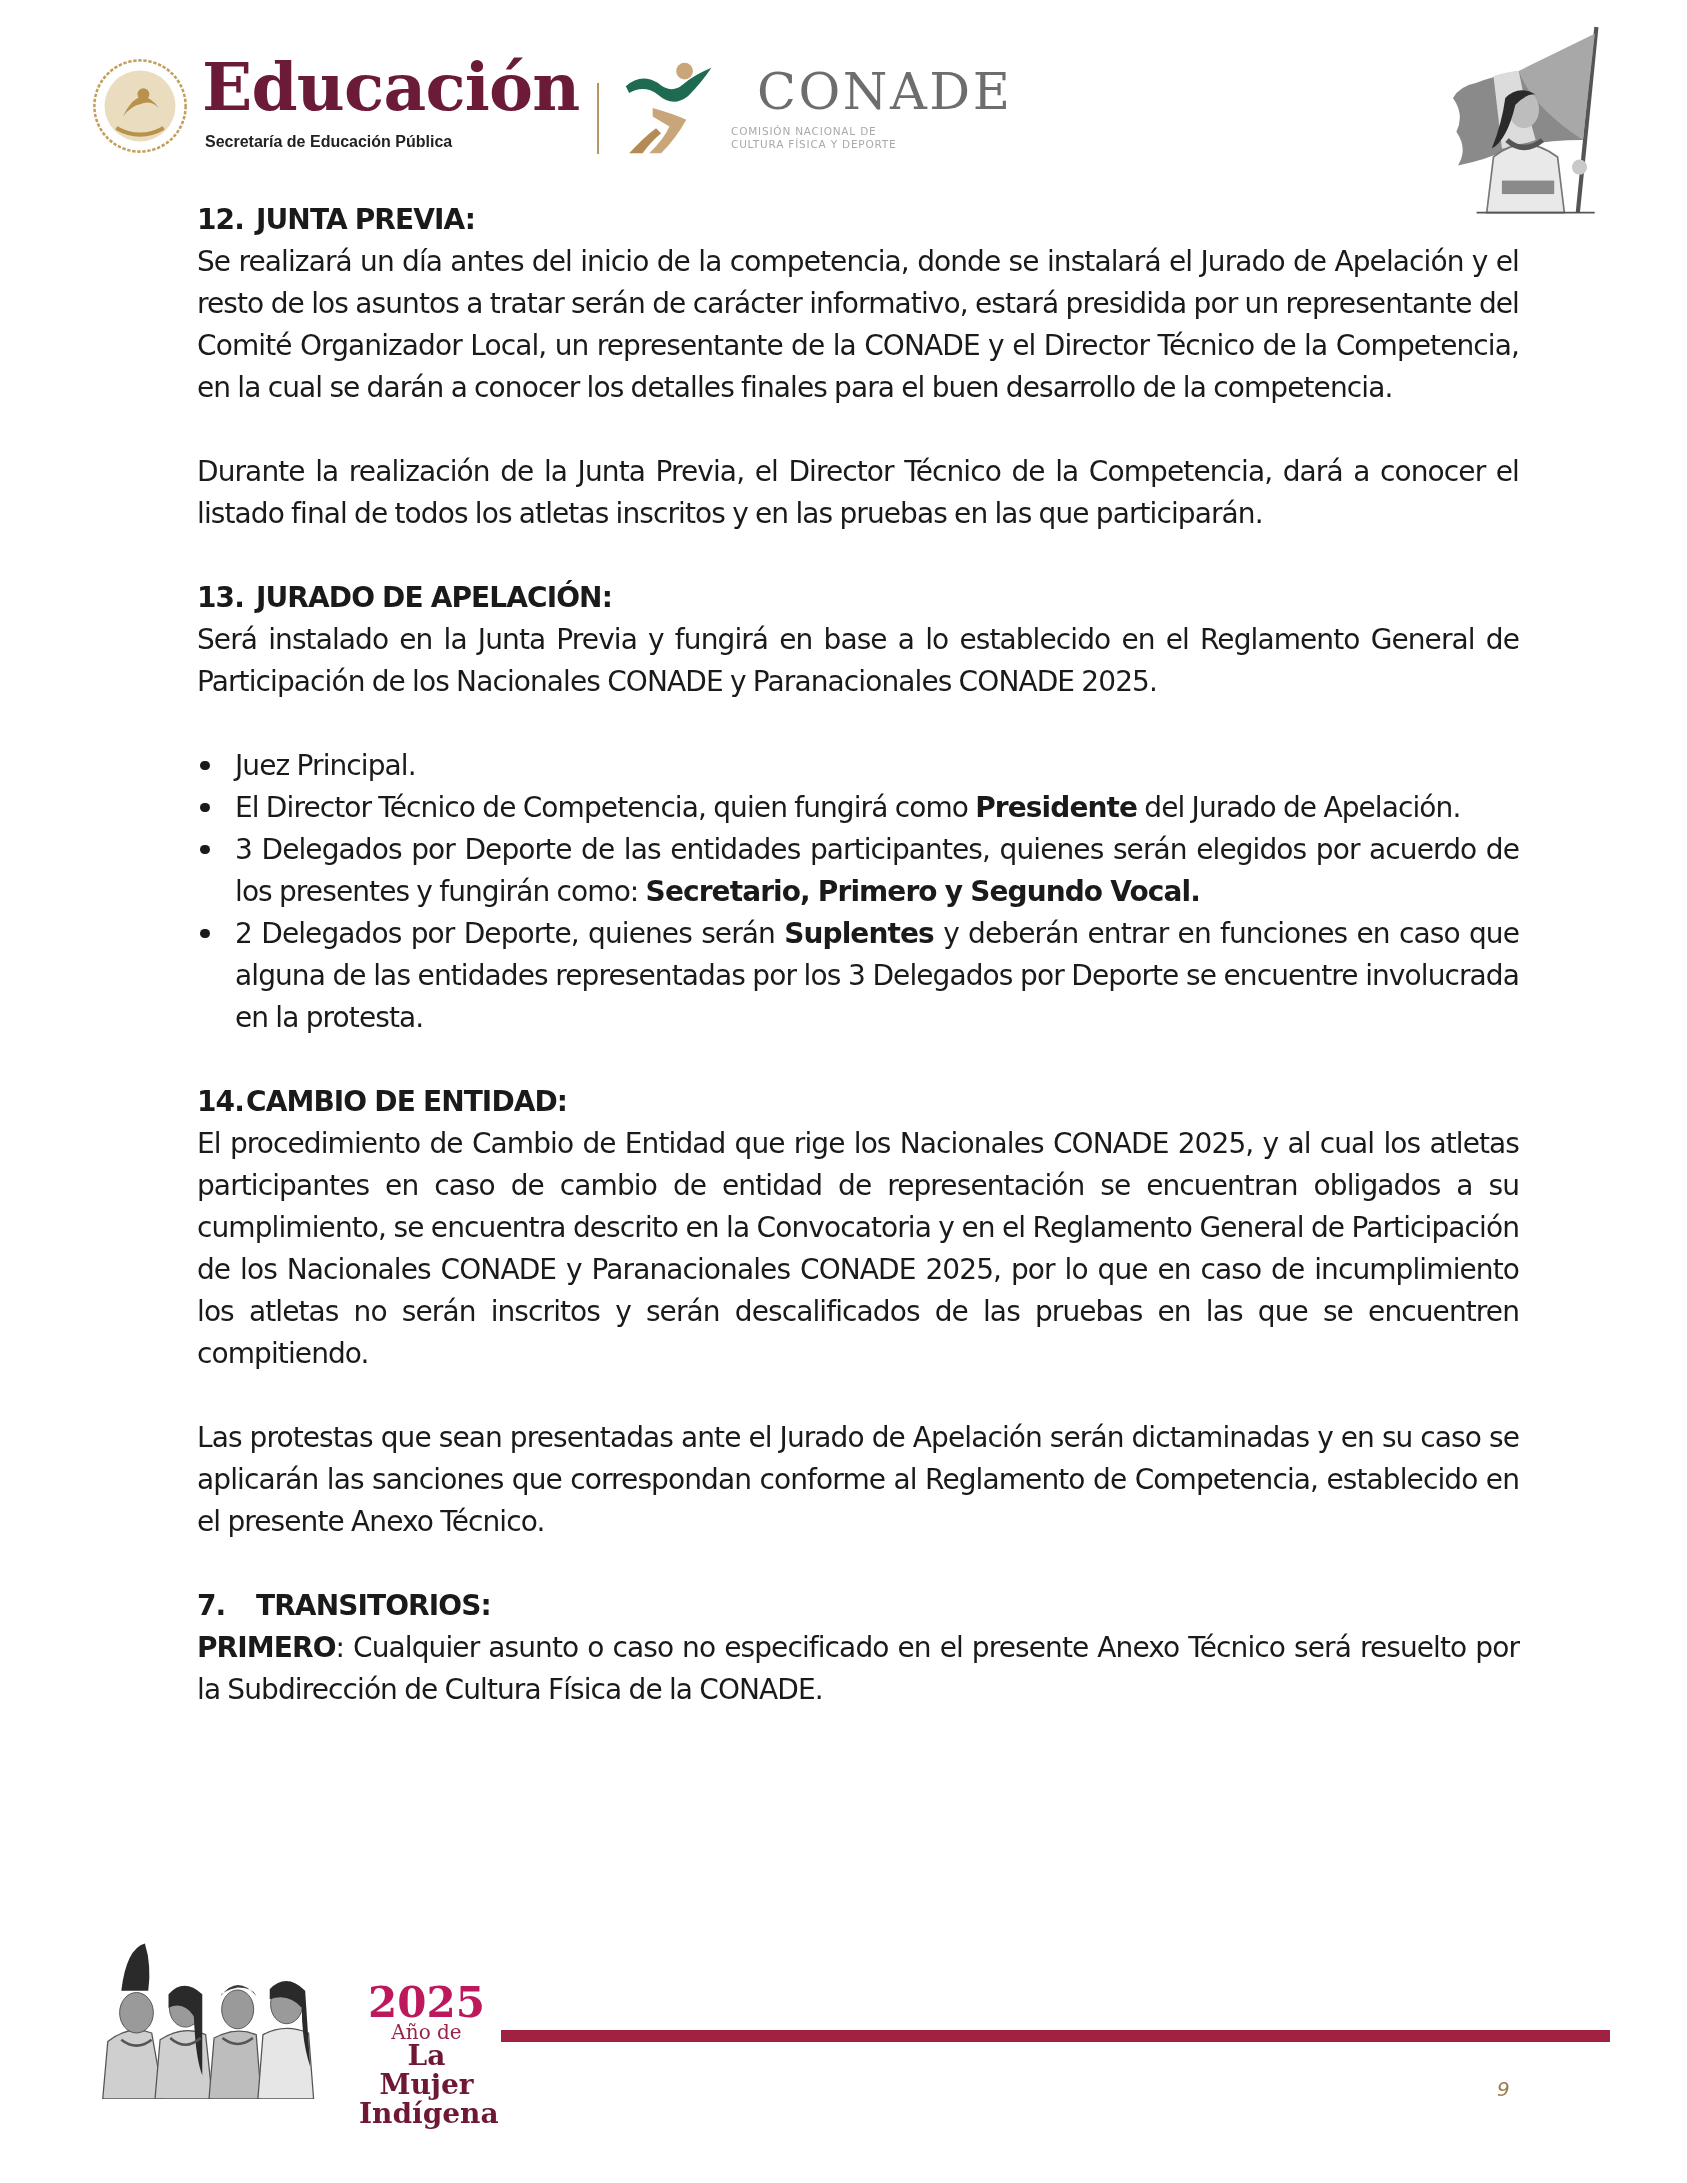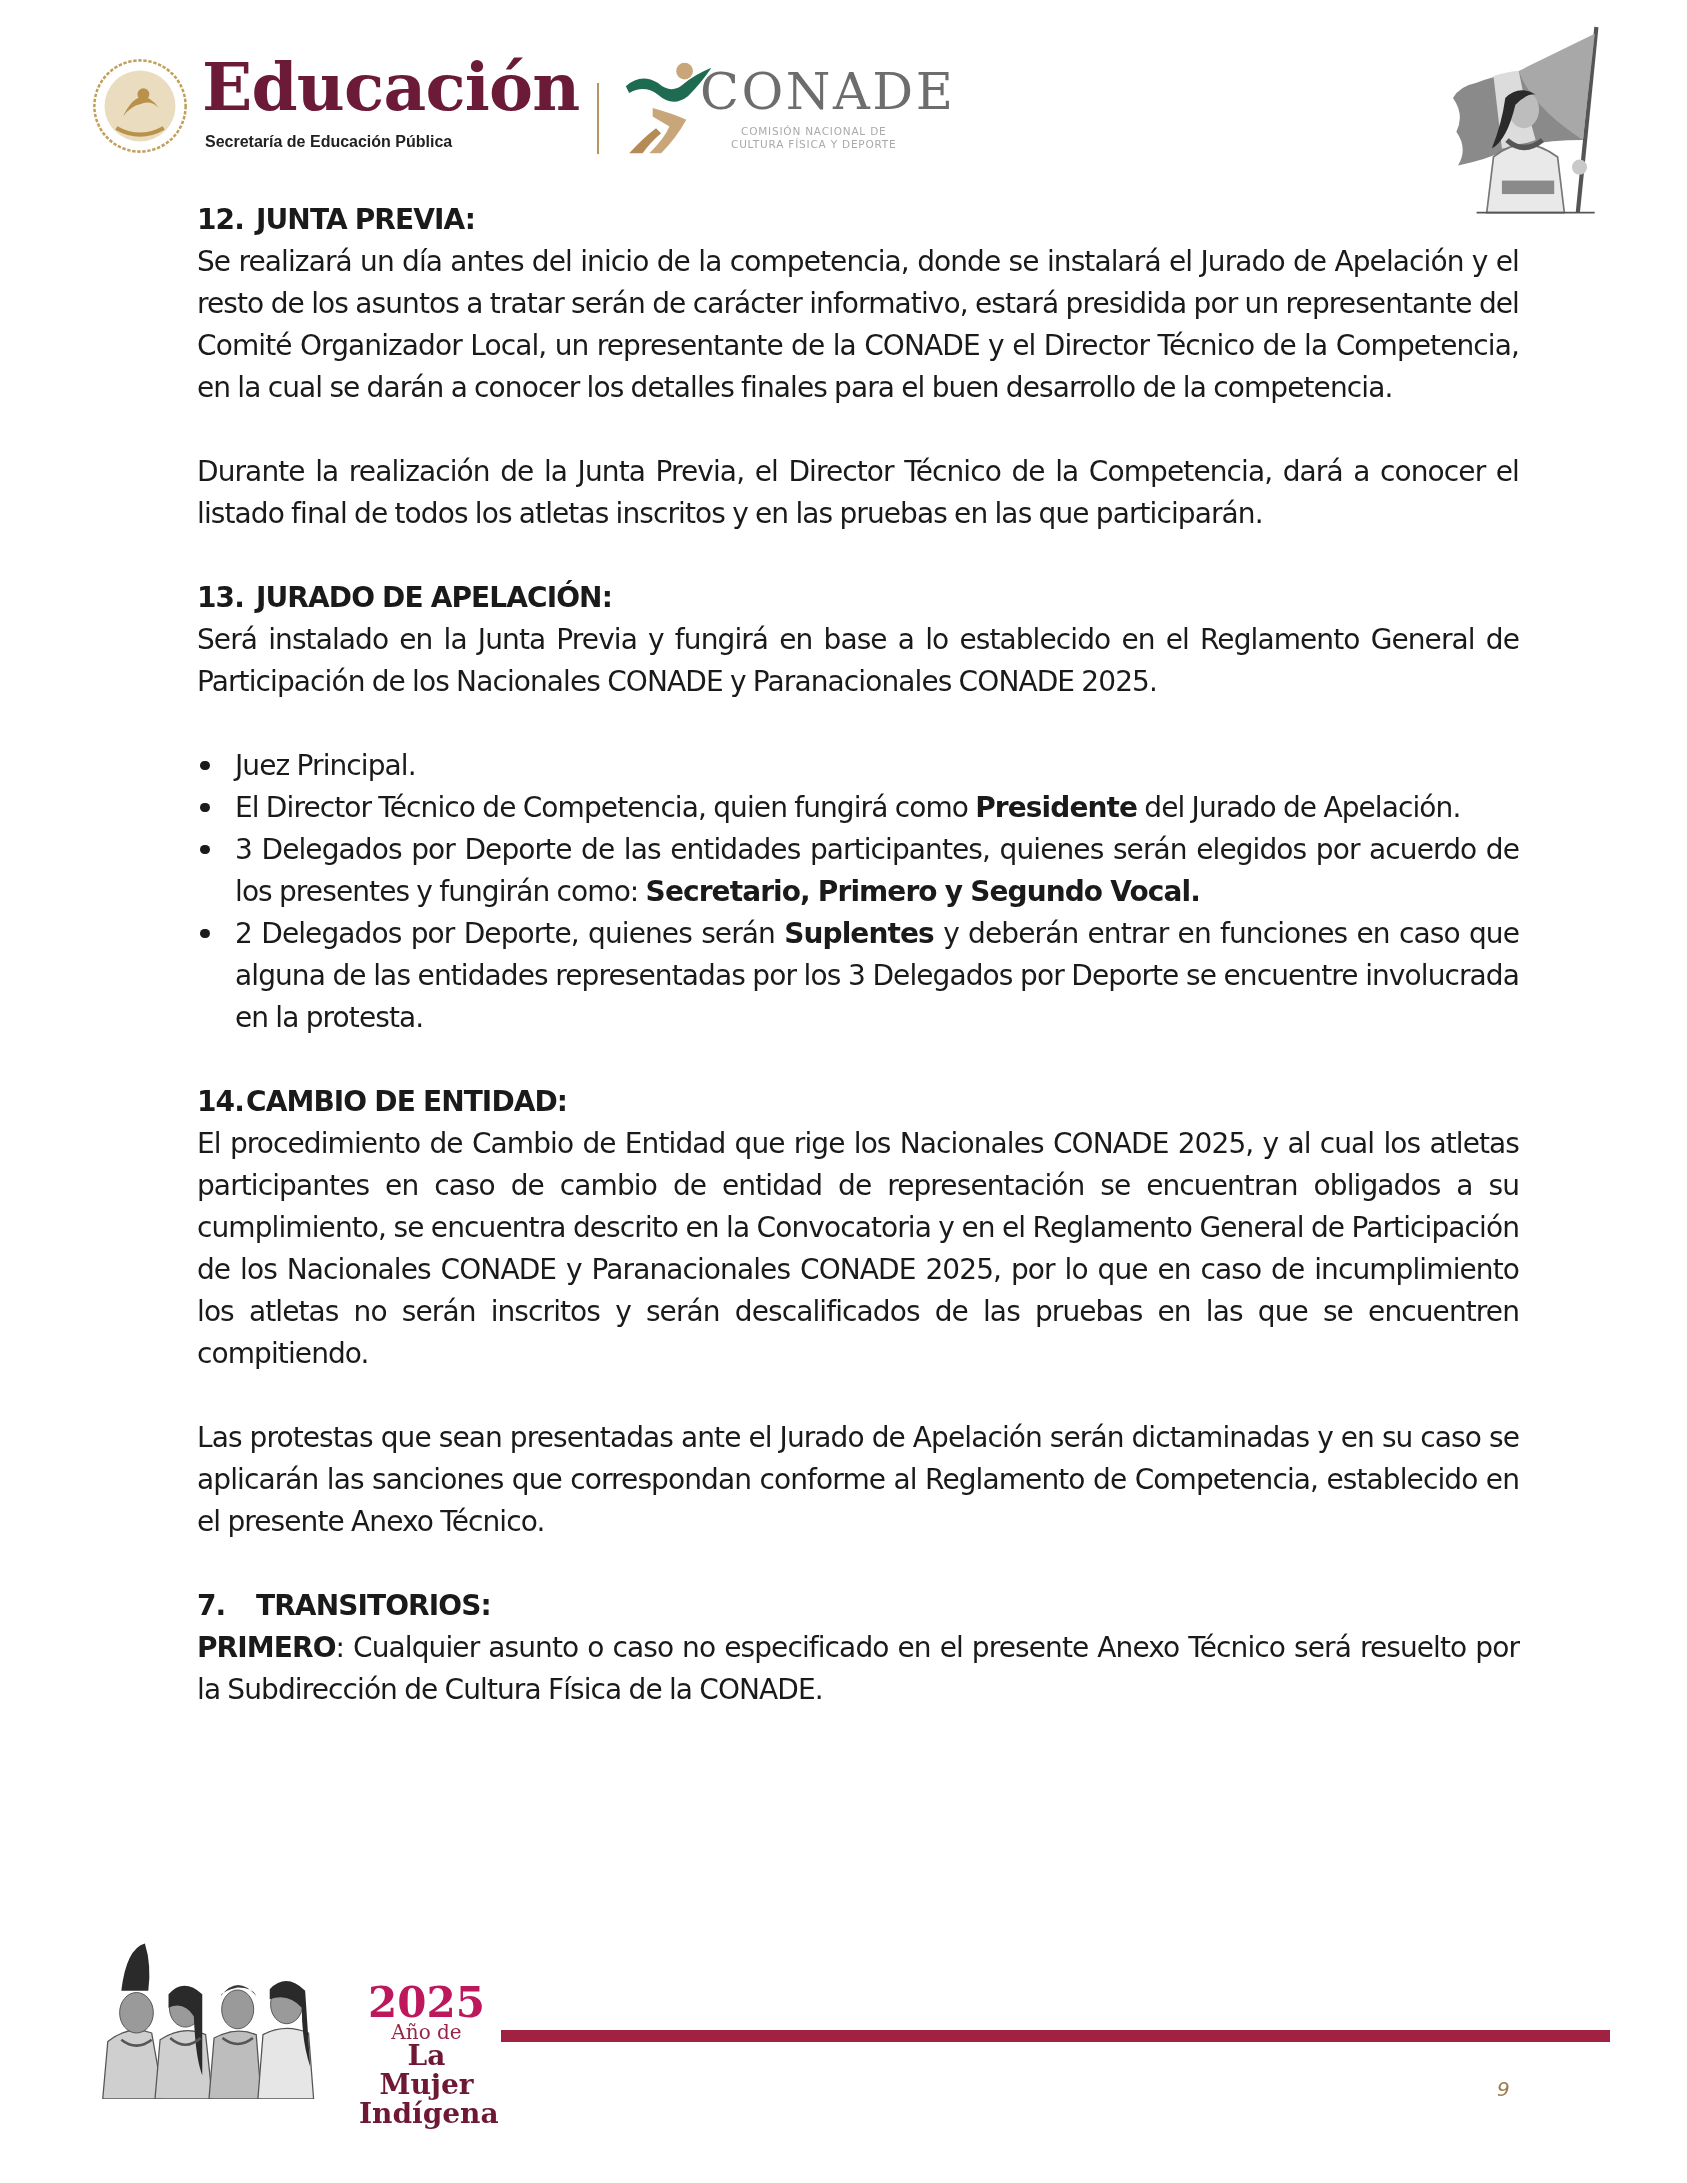--- a/index.html
+++ b/index.html
@@ -1,28 +1,28 @@
 <!DOCTYPE html>
 <html style="font-size:13.5px"><head>
 <meta charset="utf-8">
 <style>
   html, body { margin: 0; padding: 0; background: #ffffff; }
   body { width: 1687px; height: 2183px; position: relative; overflow: hidden;
          font-family: "DejaVu Sans", sans-serif; color: #1a1a1a; }
 
   
-  .hdr { position: absolute; left: 0; top: 0; width: 1687px; height: 194px; text-align: center; }
+  .hdr { position: absolute; left: 0; top: 0; width: 1687px; height: 194px; }
   .seal { position: absolute; left: 91px; top: 57px; width: 98px; height: 98px; }
   .edu-title { position: absolute; left: 202px; top: 54px; font-family: "DejaVu Serif", serif;
                font-weight: bold; font-size: 66px; color: #6b1a38; letter-spacing: -0.8px; line-height: 1; }
   .edu-sub { position: absolute; left: 205px; top: 133px; font-family: "Liberation Sans", sans-serif;
              font-weight: bold; font-size: 16px; color: #222; }
   .hdr-sep { position: absolute; left: 597px; top: 83px; width: 1.7px; height: 71px; background: #b69560; }
   .conade-fig { position: absolute; left: 624px; top: 61px; width: 101px; height: 94px; }
-  .conade-title { position: absolute; left: 700px; top: 66px; font-family: "DejaVu Serif", serif;
+  .conade-title { position: absolute; left: 757px; top: 66px; font-family: "DejaVu Serif", serif;
                   font-size: 51px; color: #6d6d6d; letter-spacing: 2.5px; line-height: 1; }
   .conade-sub { position: absolute; left: 731px; top: 125px; font-family: "DejaVu Sans", sans-serif;
                 font-size: 10.5px; color: #a9a9a9; line-height: 12.7px; letter-spacing: 0.8px; }
   .flag-woman { position: absolute; left: 1426px; top: 22px; width: 194px; height: 194px; }
 
   
   .content { position: absolute; left: 197px; top: 199px; width: 1322px;
              font-family: "DejaVu Sans", sans-serif; font-size: 28px; line-height: 42px;
              color: #1a1a1a; letter-spacing: -0.9px; word-spacing: -0.8px; }
   .sec-h { font-weight: bold; margin: 0; }

